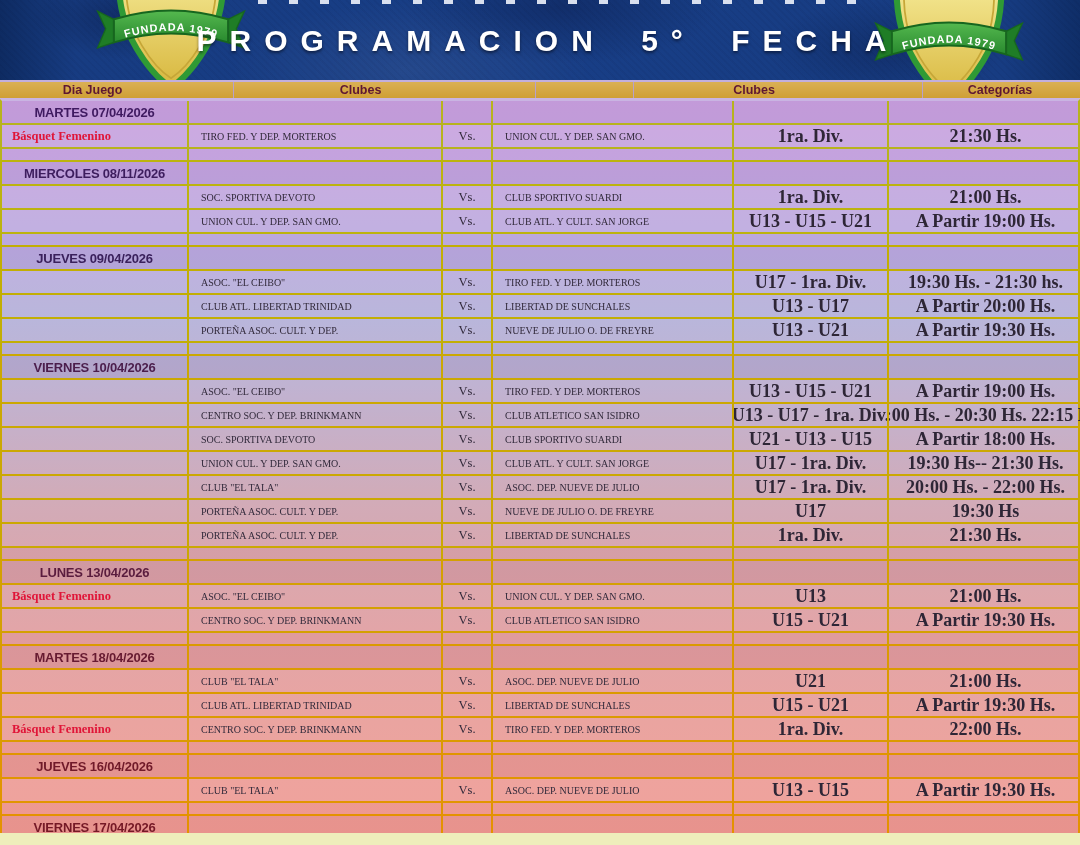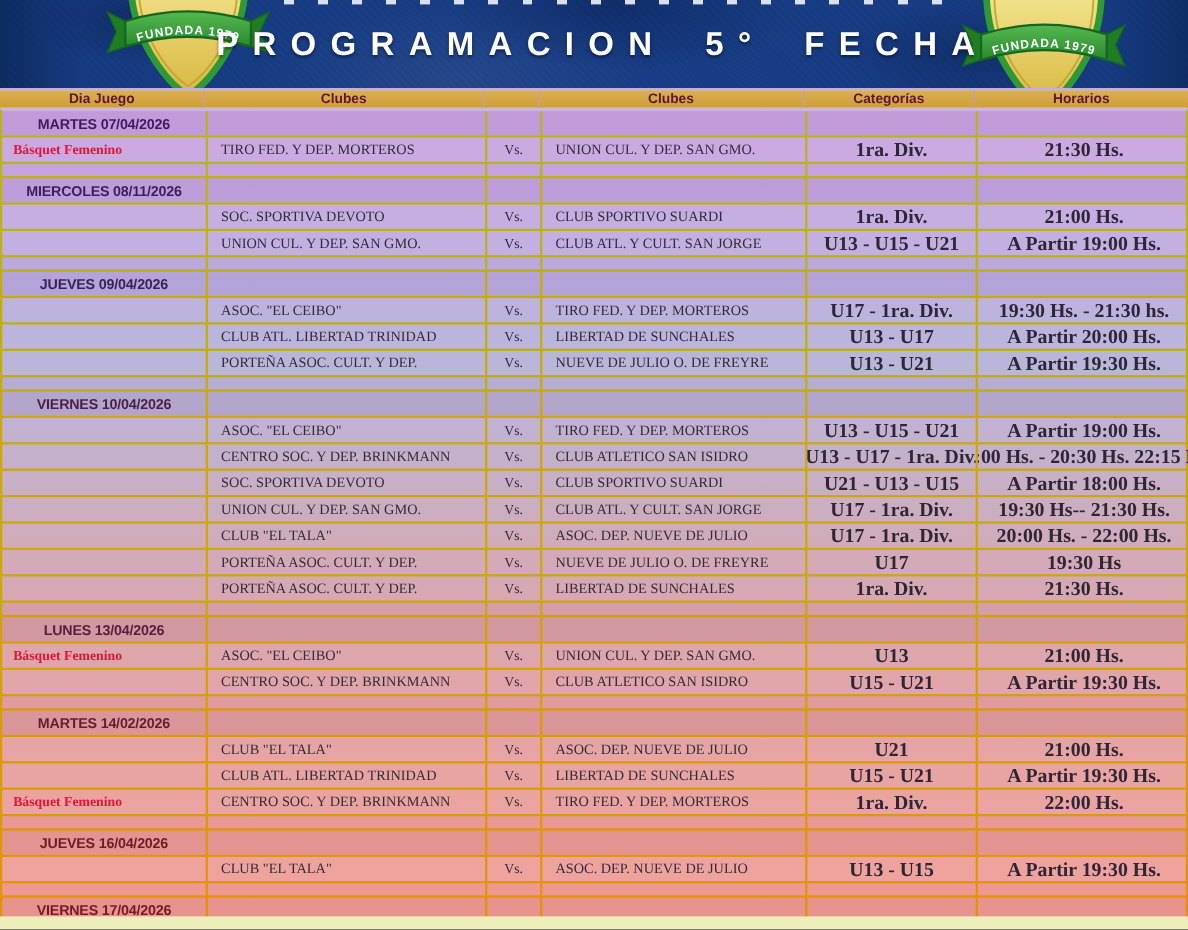--- a/index.html
+++ b/index.html
@@ -32,20 +32,21 @@
   .badge{position:absolute;z-index:2;width:186px;height:136px;}
   .badge-left{left:78px;top:-46px;}
   .badge-right{left:856px;top:-34px;}
   .badge text{font-family:"Liberation Sans",sans-serif;font-weight:700;fill:#fff;}
   
   .thead{
     display:grid;grid-template-columns:185px 254px 50px 241px 155px 195px;
     height:19px;box-sizing:border-box;
     border-top:2px solid #c2afdd;border-bottom:1px solid #c9b4e2;
     background:linear-gradient(180deg,#dab055 0%,#cf9f35 100%);
+    gap:48px;
   }
   .thead .hc{
     display:flex;align-items:center;justify-content:center;box-sizing:border-box;
     color:#5e1733;font-weight:700;font-size:12.5px;border-left:1px solid #b7a0cc;
   }
   .thead .hc:first-child{border-left:none;}
   
   .tbody{
     height:734px;overflow:hidden;
     background:linear-gradient(180deg,
@@ -62,21 +63,21 @@
   .c{box-sizing:border-box;border-left:2px solid var(--bc);display:flex;align-items:center;
      overflow:hidden;white-space:nowrap;}
   .c:first-child{border-left:none;}
   .row{border-left:2px solid var(--bc);border-right:2px solid var(--bc);}
   .game-row{background:rgba(255,255,255,.10);font-family:Liberation Serif, serif;}
   .date-row{background:rgba(30,0,50,.03);}
   .tbody > section:first-child > .row:first-child{border-top:2px solid #c9b4e2;}
   .date-label{justify-content:center;font-weight:700;font-size:13px;letter-spacing:-.2px;
      color:var(--datec);}
   .tag{padding-left:10px;font-weight:700;font-size:12.5px;color:#e01538;}
-  .club{padding-left:12px;font-size:13px;color:#322a3b;}
+  .club{padding-left:12px;font-size:10px;color:#322a3b;}
   .vs{justify-content:center;font-size:12.5px;color:#322a3b;}
   .cat,.time{justify-content:center;font-weight:700;font-size:18px;color:#2e2636;}
   
   .s1{--bc:#b7b31d;--datec:#3f1a60;}
   .s2{--bc:#bcb30f;--datec:#3d1d5e;}
   .s3{--bc:#c2ae03;--datec:#3a215c;}
   .s4{--bc:#cba802;--datec:#4b1e4c;}
   .s5{--bc:#d4a002;--datec:#5a1c3e;}
   .s6{--bc:#db9a01;--datec:#671b31;}
   .s7{--bc:#e19500;--datec:#701a29;}
@@ -345,21 +346,21 @@
     <div class="c"></div>
           <div class="c"></div>
     <div class="c"></div>
           <div class="c"></div>
     <div class="c"></div>
           <div class="c"></div>
   </div>
       </section>
       <section class="sec s6">
     <div class="row date-row">
-      <div class="c date-label">MARTES 14/02/2026</div>
+      <div class="c date-label">MARTES 18/04/2026</div>
       <div class="c"></div>
       <div class="c"></div>
       <div class="c"></div>
       <div class="c"></div>
       <div class="c"></div>
     </div>
   <div class="row game-row">
     <div class="c tag"></div>
     <div class="c club">CLUB "EL TALA"</div>
     <div class="c vs">Vs.</div>

